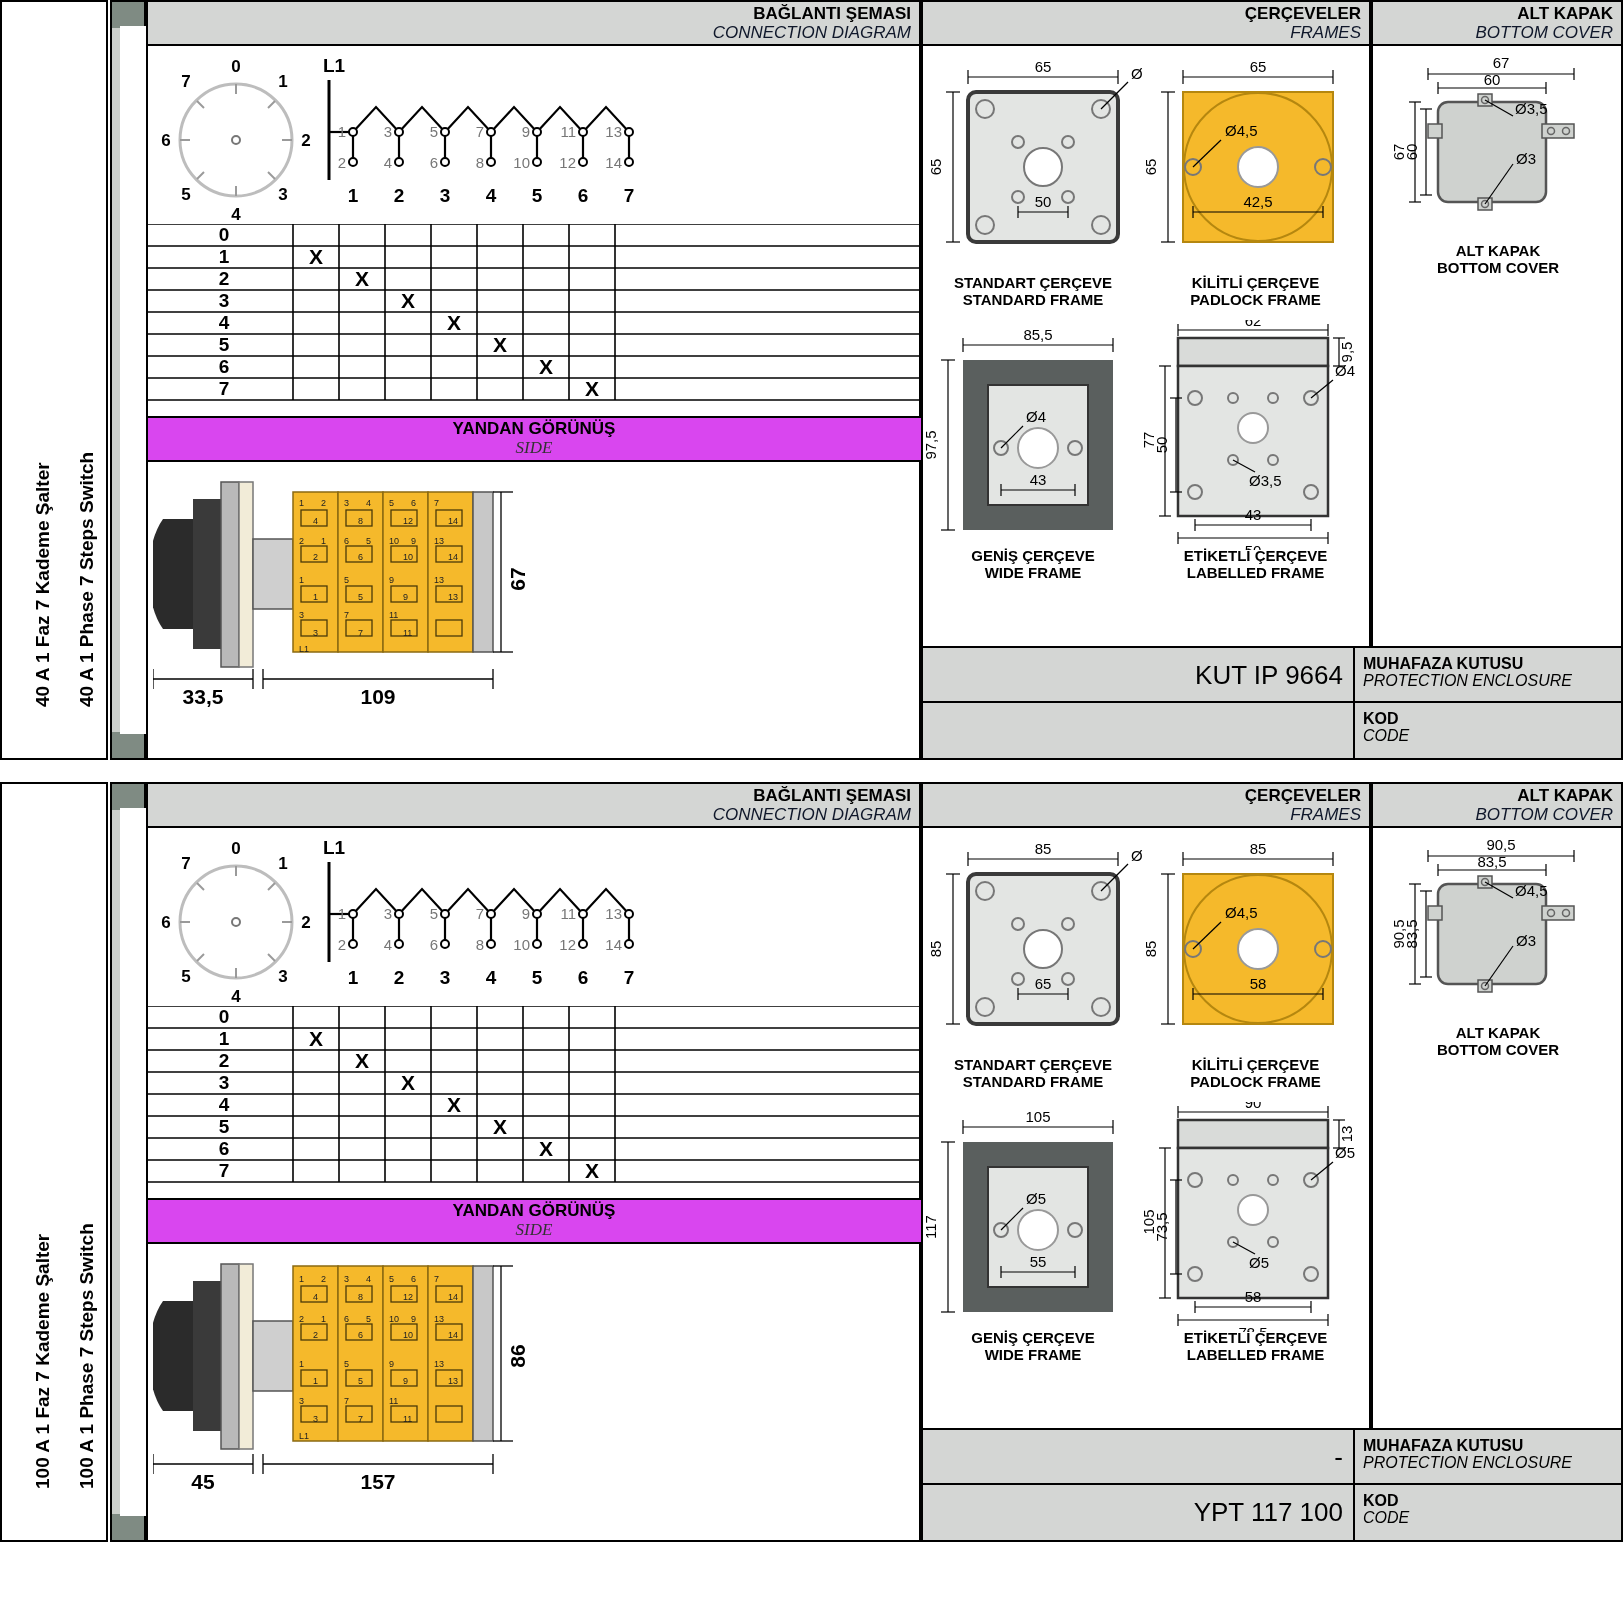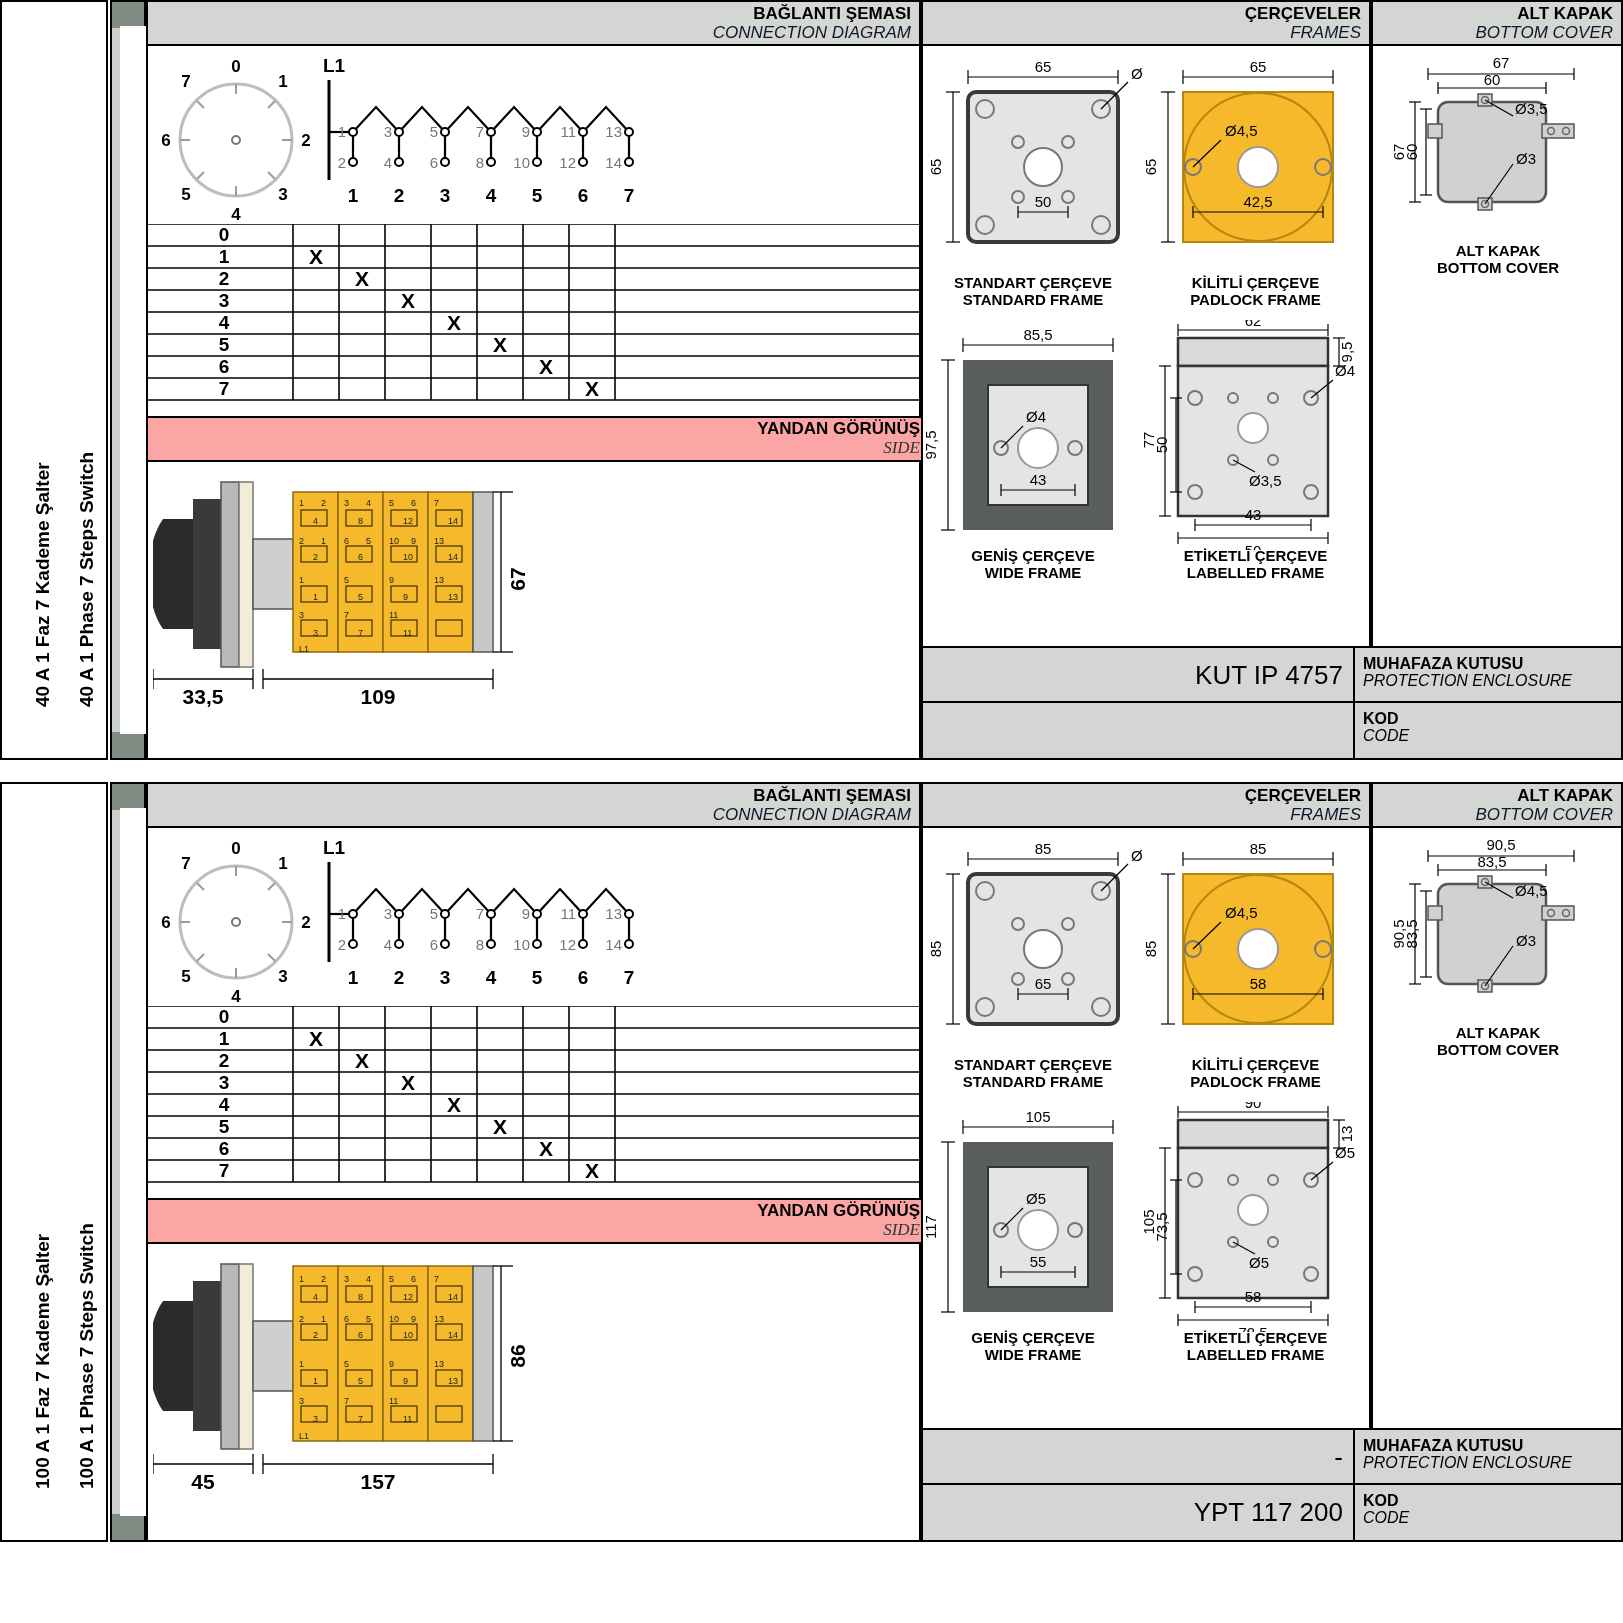--- a/index.html
+++ b/index.html
@@ -21,21 +21,21 @@
   .greycol .gtop { position:absolute; left:0; top:0; width:100%; height:26px; background:#7f8b83; }
   .greycol .gbot { position:absolute; left:0; bottom:0; width:100%; height:26px; background:#7f8b83; }
   .whitecol { position:absolute; left:120px; top:26px; width:26px; bottom:26px; background:#fff; }
 
   .panel { position:absolute; border:2px solid #000; background:#fff; }
 
   .hdr { background:#d4d6d4; border-bottom:2px solid #000; text-align:right; padding:2px 8px 2px 17px; }
   .hdr .l1 { font-weight:bold; font-size:17px; line-height:19px; }
   .hdr .l2 { font-style:italic; font-size:17px; line-height:19px; color:#0f172a; }
 
-  .band { background:#fca5a5; border-top:2px solid #000; border-bottom:2px solid #000; text-align:right; padding:1px 3px 1px 0; }
+  .band { background:#d946ef; border-top:2px solid #000; border-bottom:2px solid #000; text-align:center; padding:1px 3px 1px 0; }
   .band .l1 { font-weight:bold; font-size:17px; line-height:19px; }
   .band .l2 { font-style:italic; font-size:17px; line-height:19px; color:#333;font-family:Liberation Serif, serif; }
 
   .cap { text-align:center; font-size:15px; font-weight:bold; line-height:17px; }
 
   .dim { font-size:15px; }
 
   svg { display:block; }
   .code-row { position:absolute; background:#d4d6d4; border:2px solid #000; }
   .code-left { font-size:26px; text-align:right; padding-right:10px; }
@@ -487,21 +487,21 @@
       <text x="143" y="110" class="dim" font-family="Liberation Sans, sans-serif">Ø3</text>
     </svg>
     <div style="position:absolute;left:0;top:240px;width:250px;" class="cap">
       <div>ALT KAPAK</div>
       <div>BOTTOM COVER</div>
     </div>
   </div>
 
   <div class="code-row" style="left:921px; top:646px; width:702px; height:114px;">
     <div style="position:absolute;left:0;top:0;width:430px;height:55px;border-bottom:2px solid #000;" class="code-left">
-      <span style="line-height:55px;">KUT IP 4757</span>
+      <span style="line-height:55px;">KUT IP 9664</span>
     </div>
     <div style="position:absolute;left:430px;top:0;width:272px;height:55px;border-left:2px solid #000;border-bottom:2px solid #000;padding:7px 0 0 8px;">
       <div class="code-right-b">MUHAFAZA KUTUSU</div>
       <div class="code-right-i">PROTECTION ENCLOSURE</div>
     </div>
     <div style="position:absolute;left:430px;top:55px;width:272px;height:55px;border-left:2px solid #000;padding:7px 0 0 8px;">
       <div class="code-right-b">KOD</div>
       <div class="code-right-i">CODE</div>
     </div>
   </div>
@@ -954,20 +954,20 @@
 
   <div class="code-row" style="left:921px; top:646px; width:702px; height:114px;">
     <div style="position:absolute;left:0;top:0;width:430px;height:55px;border-bottom:2px solid #000;" class="code-left">
       <span style="line-height:55px;">-</span>
     </div>
     <div style="position:absolute;left:430px;top:0;width:272px;height:55px;border-left:2px solid #000;border-bottom:2px solid #000;padding:7px 0 0 8px;">
       <div class="code-right-b">MUHAFAZA KUTUSU</div>
       <div class="code-right-i">PROTECTION ENCLOSURE</div>
     </div>
     <div style="position:absolute;left:0;top:55px;width:430px;height:55px;" class="code-left">
-      <span style="line-height:55px;">YPT 117 200</span>
+      <span style="line-height:55px;">YPT 117 100</span>
     </div>
     <div style="position:absolute;left:430px;top:55px;width:272px;height:55px;border-left:2px solid #000;padding:7px 0 0 8px;">
       <div class="code-right-b">KOD</div>
       <div class="code-right-i">CODE</div>
     </div>
   </div>
 </div>
 
 </body></html>

